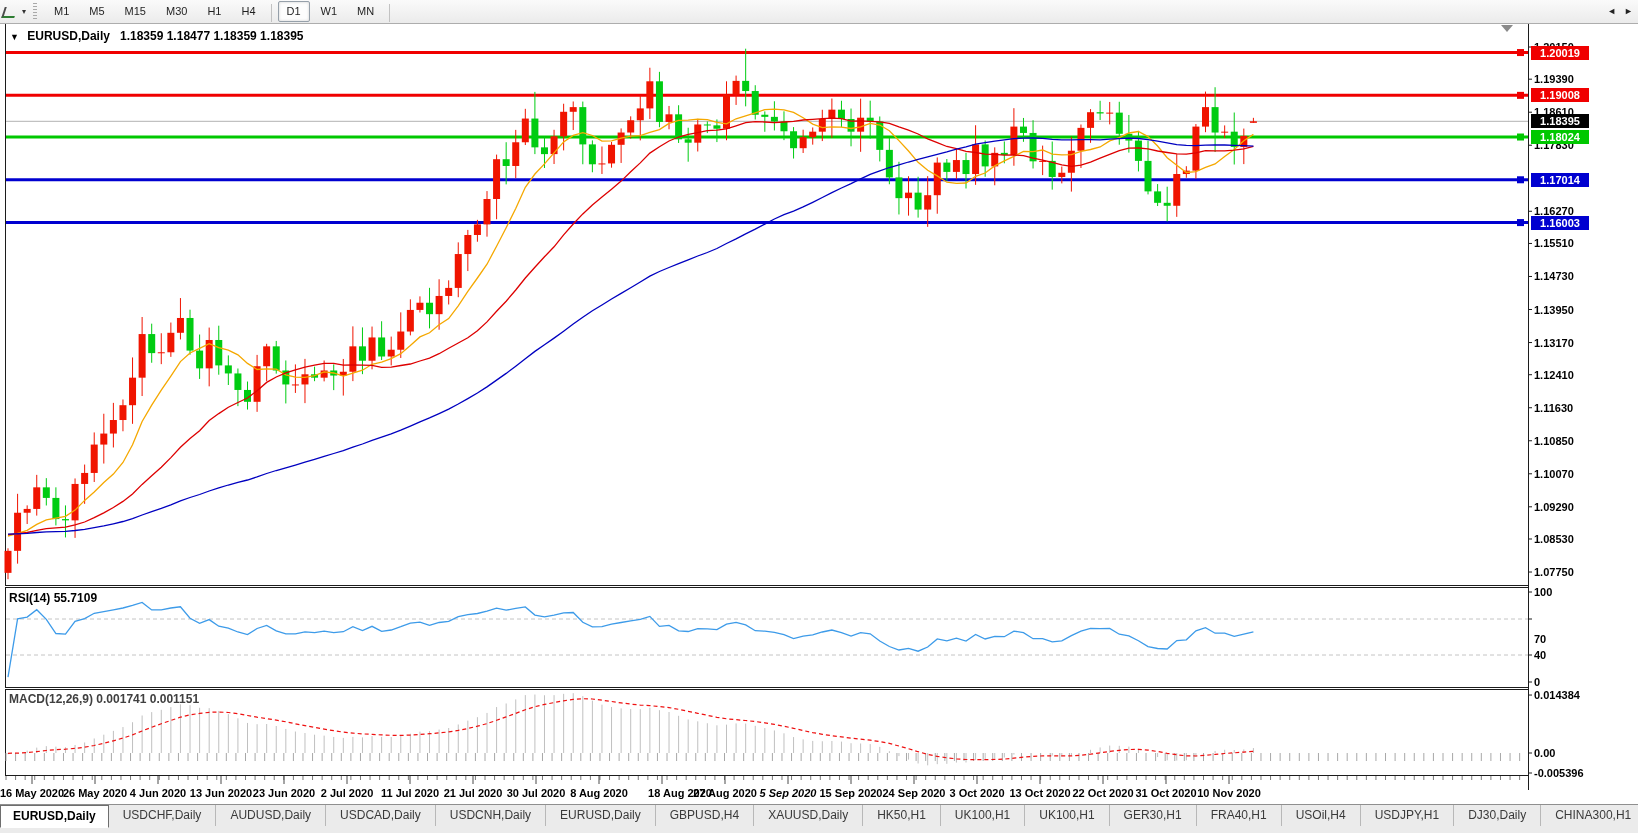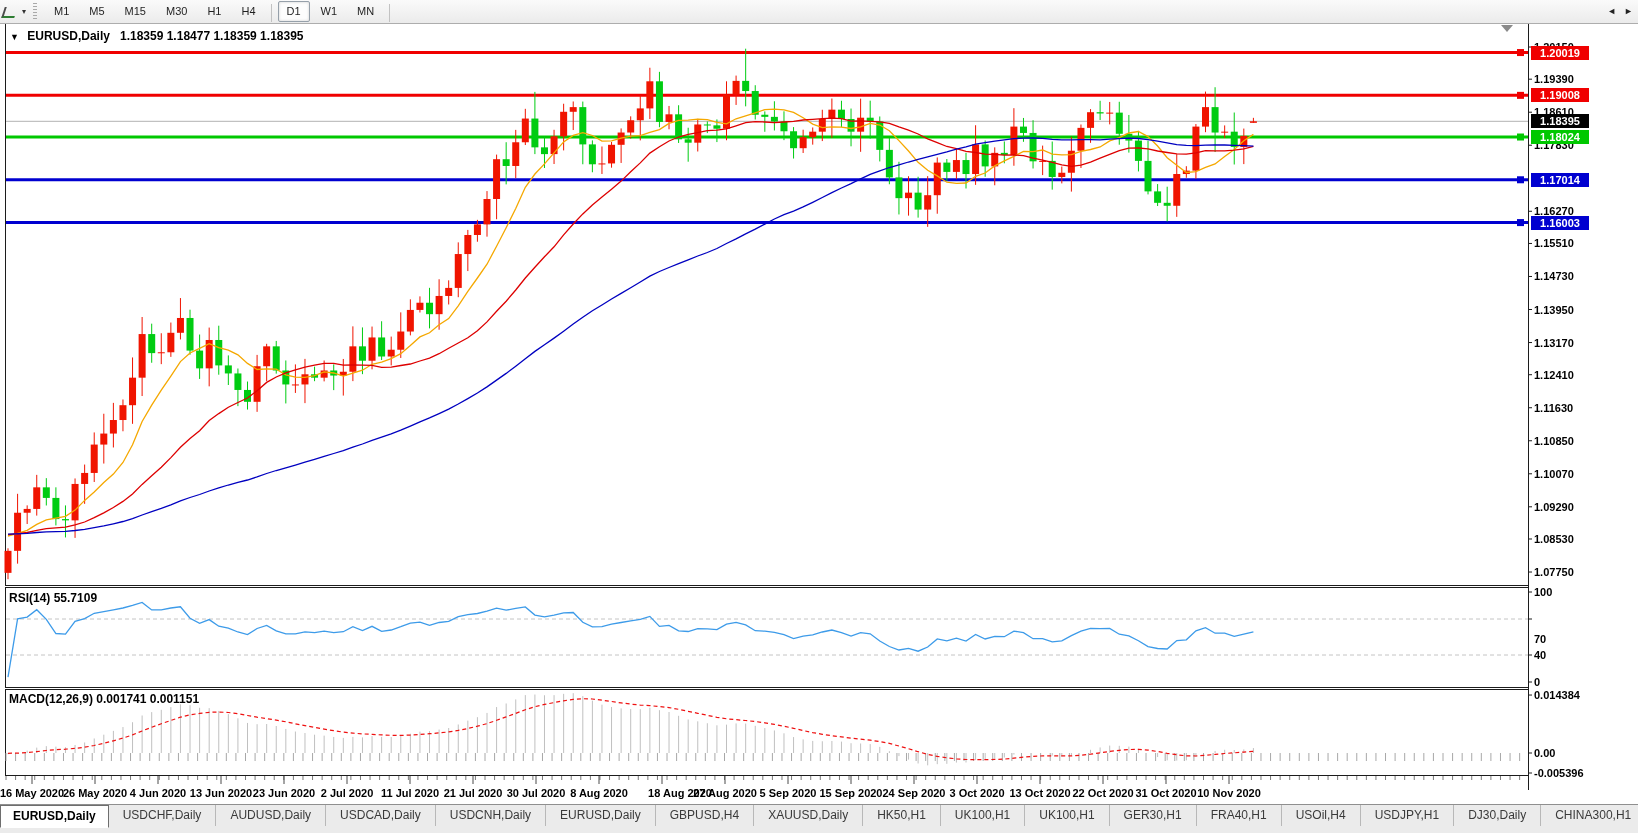--- a/index.html
+++ b/index.html
@@ -17,21 +17,21 @@
         background:repeating-linear-gradient(#a9a9a9 0 1px,transparent 1px 3px);}
   .tfbtn{height:19px;line-height:18px;padding:0 8px;margin:0 1px;font-size:11px;color:#1f1f1f;
          border:1px solid transparent;border-radius:2px;}
   .tfbtn.active{background:#fdfdfd;border:1px solid #96a0aa;box-shadow:inset 0 0 3px #d0d0d0;}
   .vsep{width:1px;height:18px;background:#c2c2c2;margin:0 5px;}
   
   #chartwrap{position:absolute;left:0;top:0;width:1638px;height:833px;z-index:1;}
   #title{position:absolute;left:10px;top:29px;font-size:12px;font-weight:700;color:#000;z-index:3;white-space:nowrap;}
   #title .caret{font-size:9px;margin-right:5px;color:#000;}
   #rsilabel{position:absolute;left:9px;top:591px;font-size:12px;font-weight:700;color:#000;z-index:3;}
-  #macdlabel{position:absolute;left:9px;top:692px;font-size:12px;font-weight:700;color:#000000;z-index:3;}
+  #macdlabel{position:absolute;left:9px;top:692px;font-size:12px;font-weight:700;color:#404040;z-index:3;}
   .axlbl{position:absolute;left:1534px;font-size:11px;font-weight:700;color:#000;z-index:2;white-space:nowrap;}
   .badge{position:absolute;left:1531px;width:58px;height:14px;line-height:14px;text-align:center;
          color:#fff;font-size:11px;font-weight:700;z-index:4;}
   .datelbl{position:absolute;top:787px;font-size:11px;font-weight:700;color:#000;transform:translateX(-50%);
            z-index:2;white-space:nowrap;}
   
   #tabbar{position:absolute;left:0;top:804px;width:1638px;height:29px;background:#ebebeb;
           border-top:1px solid #8f8f8f;z-index:6;display:flex;align-items:flex-start;}
   .tab{height:21px;line-height:20px;padding:0 14px;font-size:12px;color:#3a3a3a;
        border-right:1px solid #b8b8b8;white-space:nowrap;}
@@ -859,21 +859,21 @@
     <div class="datelbl" style="left: 158px;">4 Jun 2020</div>
     <div class="datelbl" style="left: 221px;">13 Jun 2020</div>
     <div class="datelbl" style="left: 284px;">23 Jun 2020</div>
     <div class="datelbl" style="left: 347px;">2 Jul 2020</div>
     <div class="datelbl" style="left: 410px;">11 Jul 2020</div>
     <div class="datelbl" style="left: 473px;">21 Jul 2020</div>
     <div class="datelbl" style="left: 536px;">30 Jul 2020</div>
     <div class="datelbl" style="left: 599px;">8 Aug 2020</div>
     <div class="datelbl" style="left: 662px; margin-left: 18px;">18 Aug 2020</div>
     <div class="datelbl" style="left: 725px;">27 Aug 2020</div>
-    <div class="datelbl" style="left: 788px;">5 Sep 2020</div>
+    <div class="datelbl" style="left: 788px; font-style: italic;">5 Sep 2020</div>
     <div class="datelbl" style="left: 851px; text-align: center;">15 Sep 2020</div>
     <div class="datelbl" style="left: 914px;">24 Sep 2020</div>
     <div class="datelbl" style="left: 977px;">3 Oct 2020</div>
     <div class="datelbl" style="left: 1040px;">13 Oct 2020</div>
     <div class="datelbl" style="left: 1103px;">22 Oct 2020</div>
     <div class="datelbl" style="left: 1166px;">31 Oct 2020</div>
     <div class="datelbl" style="left: 1229px;">10 Nov 2020</div>
     <div class="axlbl" style="top: 41px;">1.20150</div>
     <div class="axlbl" style="top: 73.1784px;">1.19390</div>
     <div class="axlbl" style="top: 106.204px;">1.18610</div>

